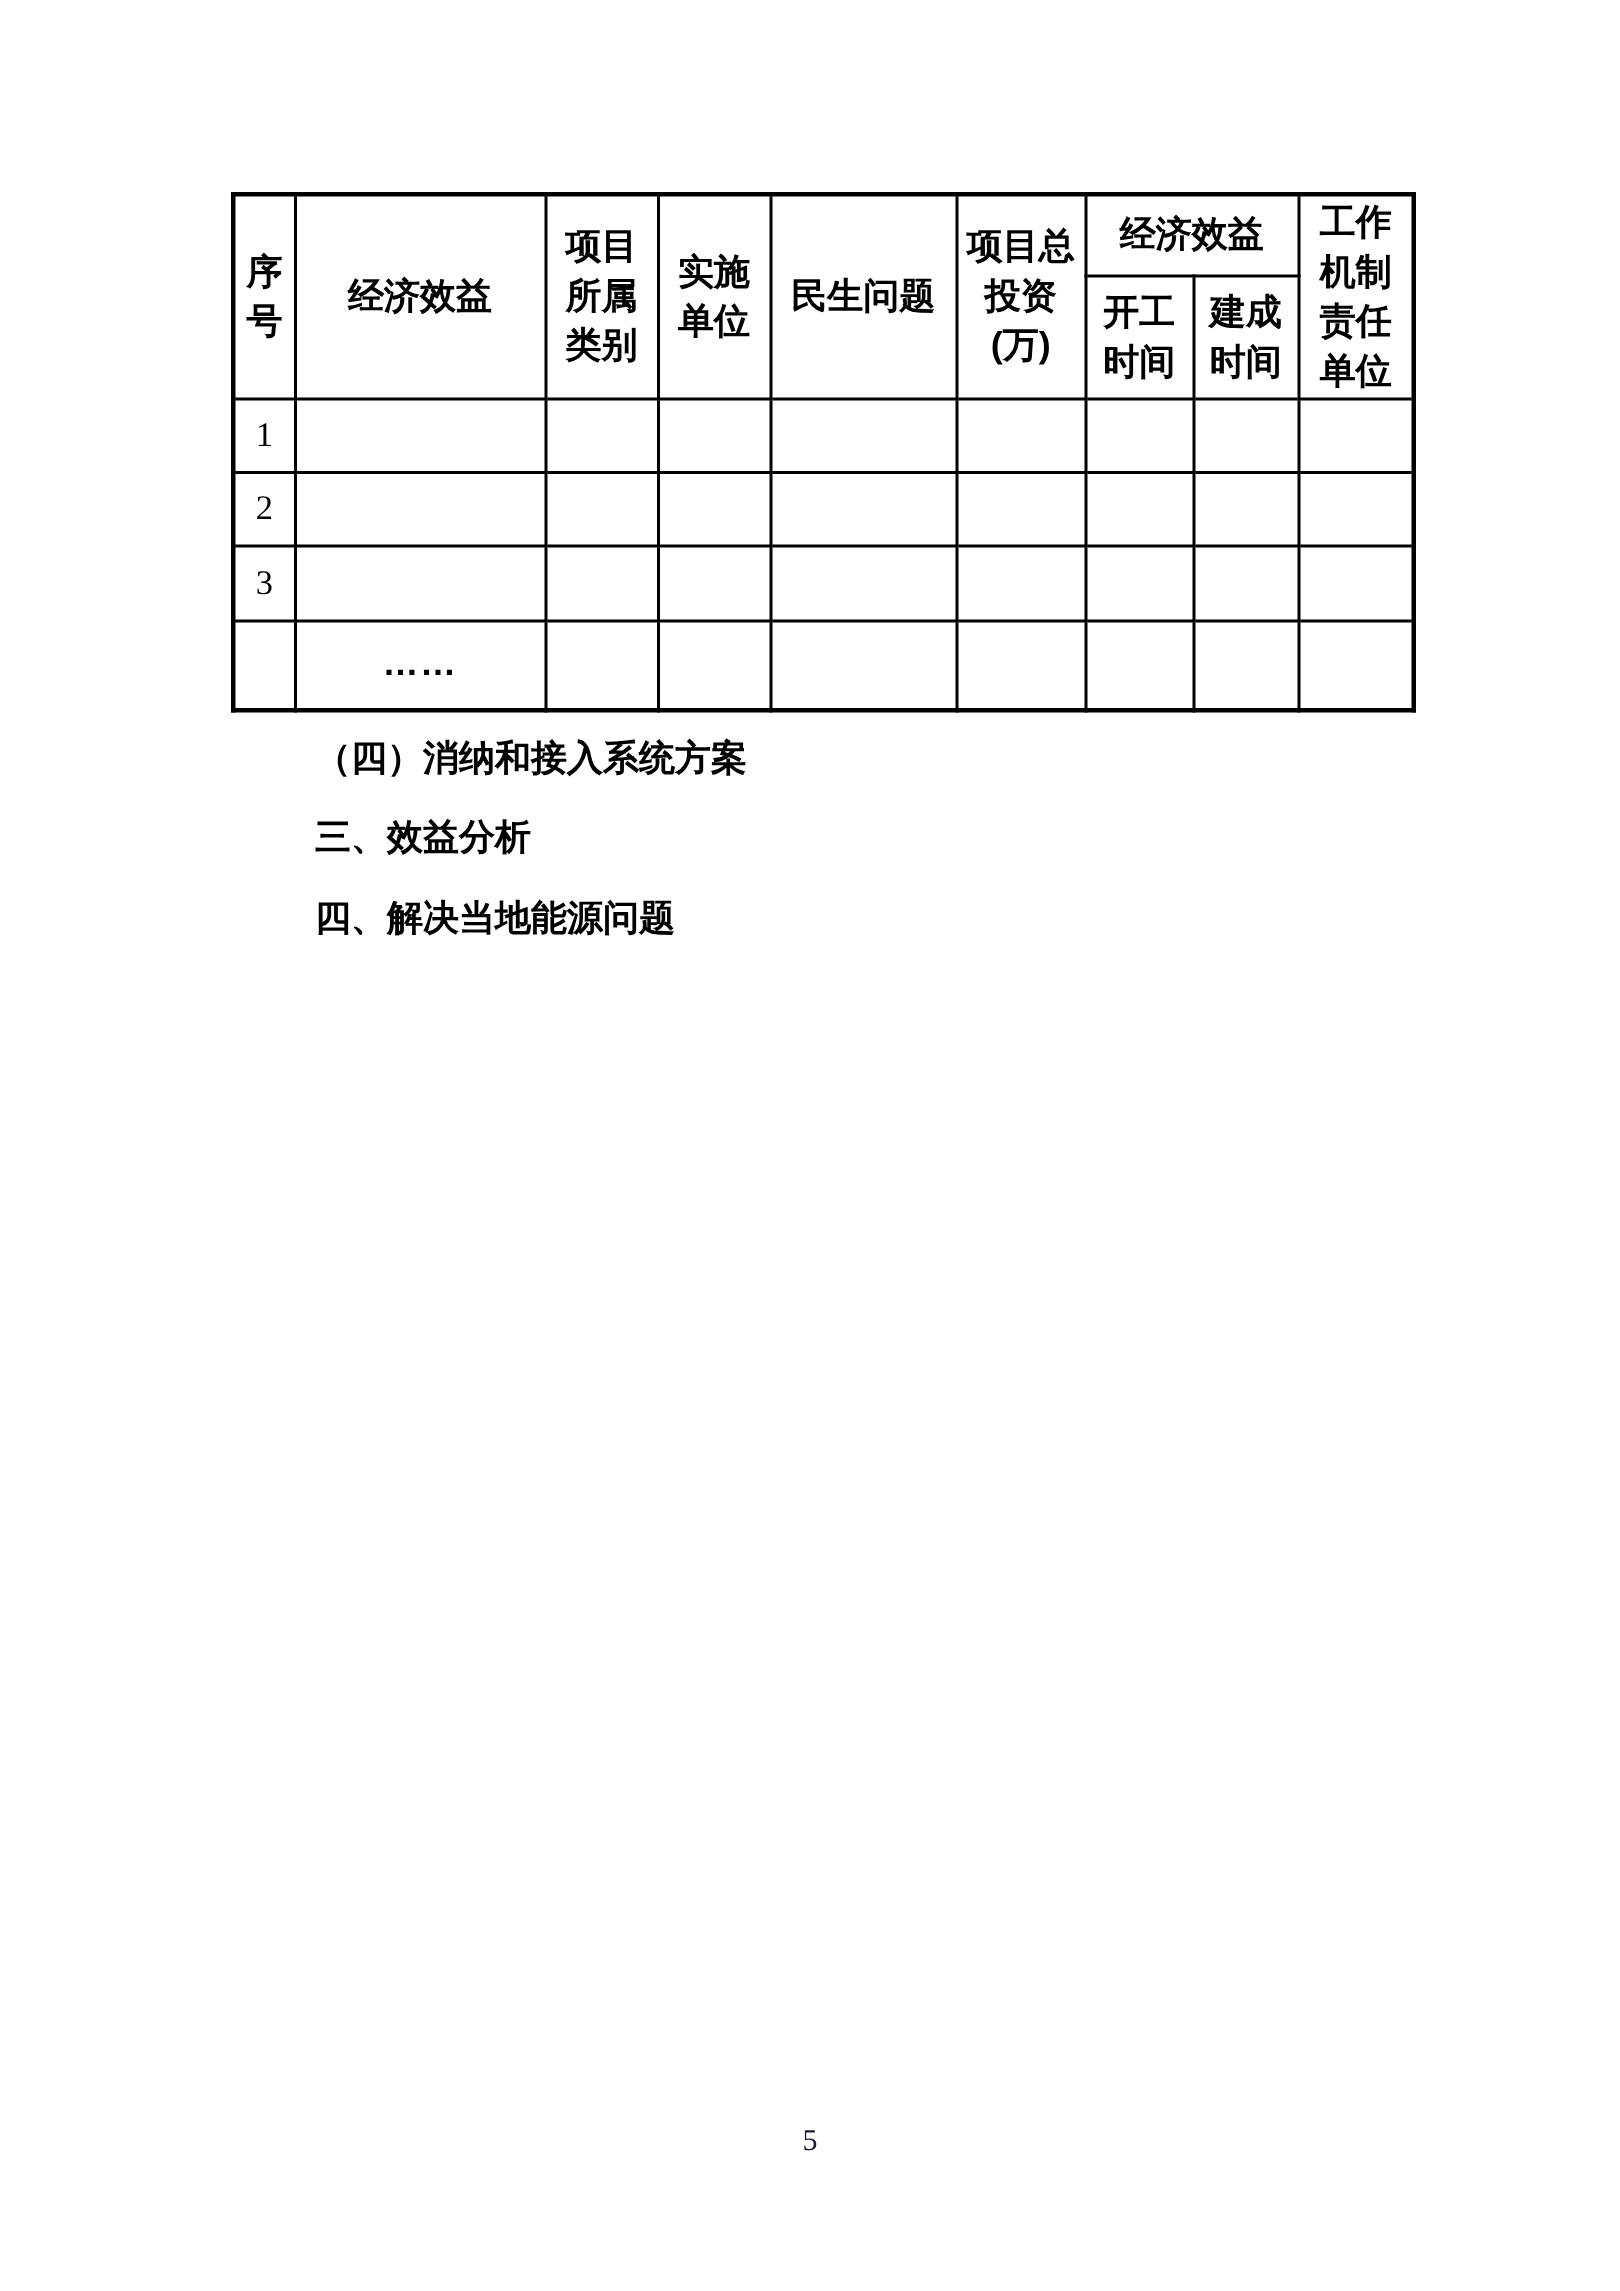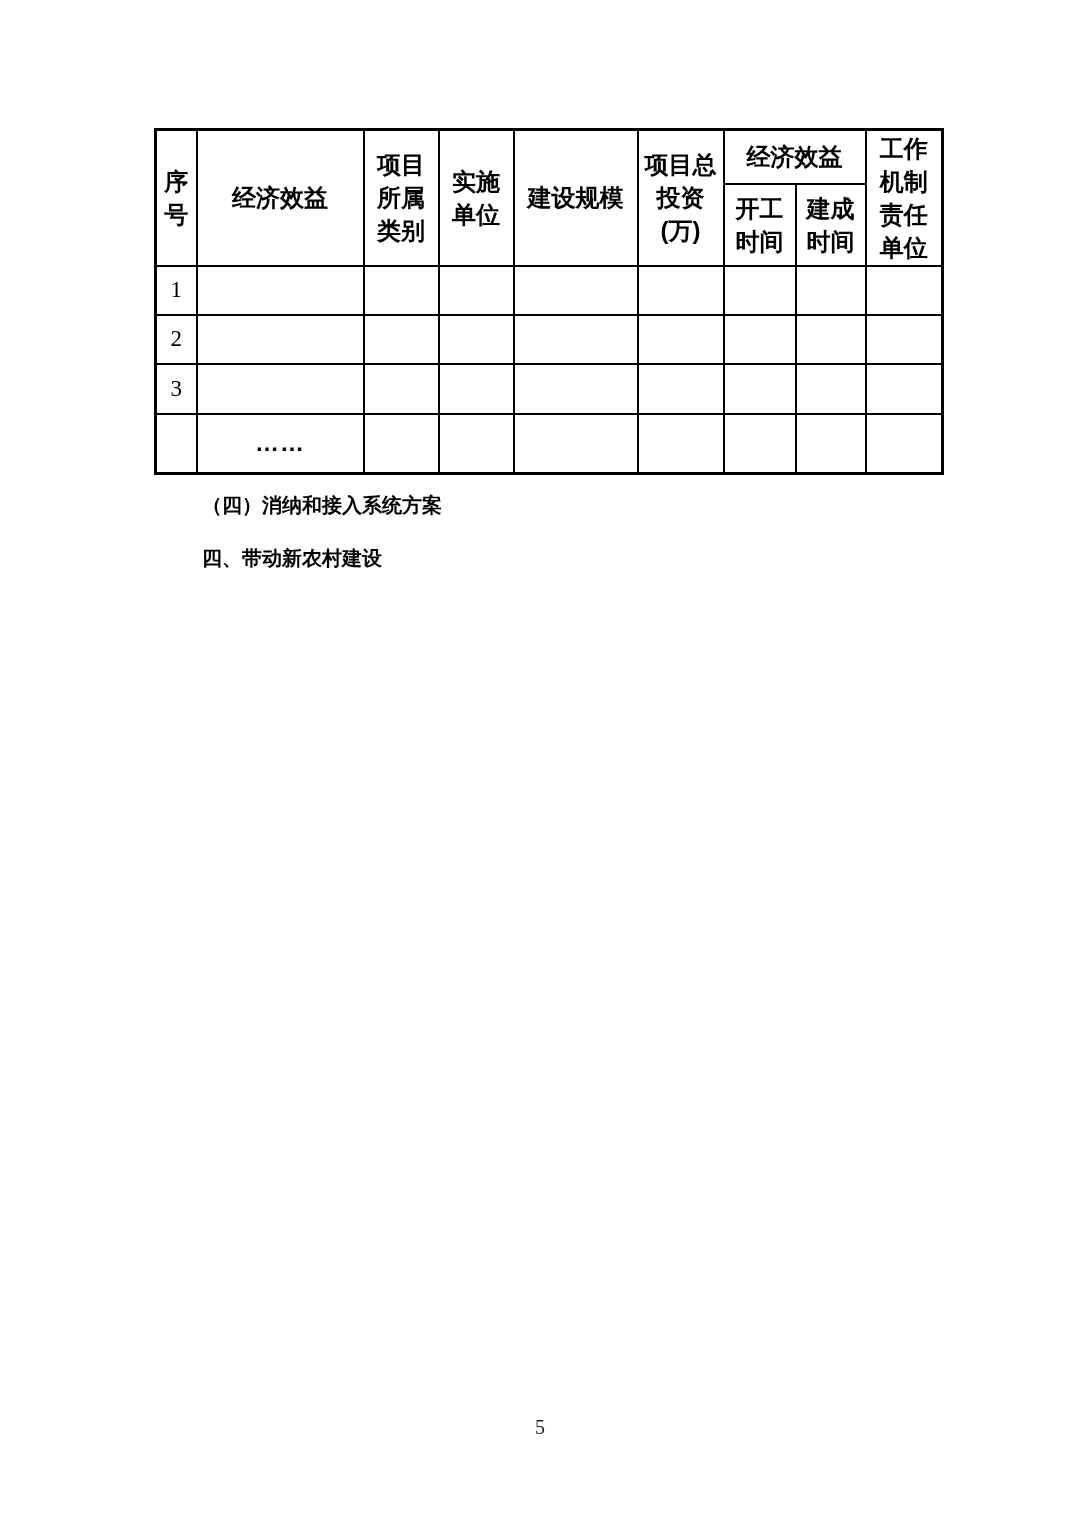--- a/index.html
+++ b/index.html
@@ -58,21 +58,21 @@
   }
 
   
   .content {
     position: absolute;
     top: 479px;
     left: 162px;
     width: 770px;
   }
   .content p {
-    font-size: 20px;
+    font-size: 24px;
     line-height: 53.3px;
     font-weight: 600;
     text-align: justify;
     text-indent: 2em;
     color: #000000;
   }
   .content p.heading {
     font-weight: 700;
     text-align: left;
   }
@@ -109,21 +109,21 @@
     <tbody>
         <tr class="hdr-top">
       <th rowspan="2">序
 号</th>
       <th rowspan="2">经济效益</th>
       <th rowspan="2">项目
 所属
 类别</th>
       <th rowspan="2">实施
 单位</th>
-      <th rowspan="2">建设规模</th>
+      <th rowspan="2">民生问题</th>
       <th rowspan="2">项目总
 投资
 (万)</th>
       <th colspan="2">经济效益</th>
       <th rowspan="2">工作
 机制
 责任
 单位</th>
     </tr>
     <tr class="hdr-sub">
@@ -174,18 +174,19 @@
       <td></td>
       <td></td>
       <td></td>
       <td></td>
     </tr>
   </tbody>
     </table>
 
   <div class="content">
     <p class="heading">（四）消纳和接入系统方案</p>
-    <p class="heading">四、带动新农村建设</p>
+    <p class="heading">三、效益分析</p>
+    <p class="heading">四、解决当地能源问题</p>
   </div>
 
   <div class="page-number">5</div>
 
 </div>
 
 </body></html>

